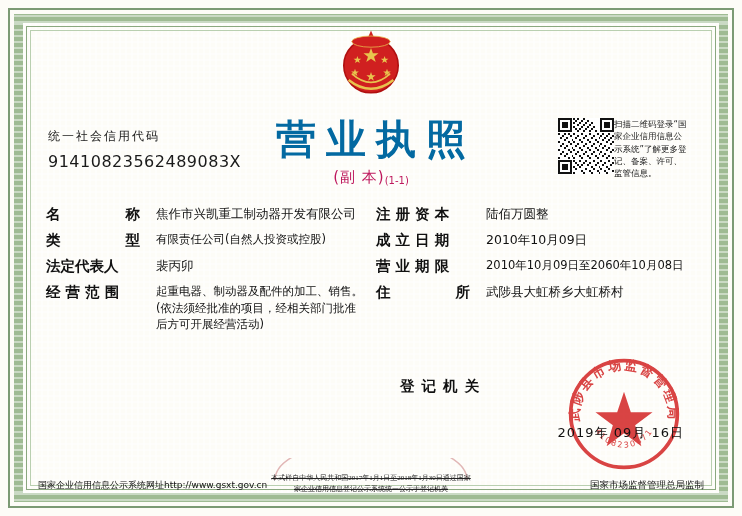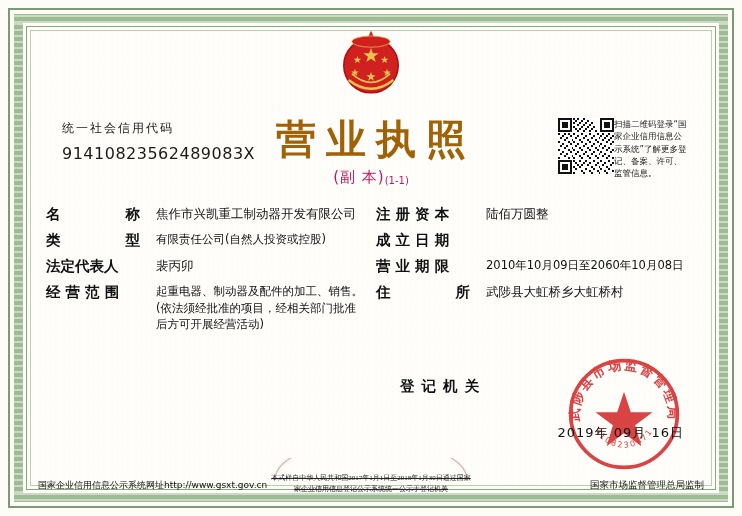--- a/index.html
+++ b/index.html
@@ -72,44 +72,43 @@
   
   .title {
     position: absolute;
     top: 112px;
     left: 0; right: 0;
     text-align: center;
     font-family: "DejaVu Serif", "Liberation Serif", serif;
     font-size: 40px;
     font-weight: bold;
     letter-spacing: 10px;
-    color: #a16207;
+    color: #0369a1;
     text-indent: 10px;
   }
   .subtitle {
     position: absolute;
     top: 168px;
     left: 0; right: 0;
     text-align: center;
     font-size: 15px;
     color: #be185d;
   }
   .subtitle .paren { letter-spacing: 1px; }
   .subtitle .idx {
     font-size: 10px;
     vertical-align: -2px;
   }
 
   
   .code-block {
     position: absolute;
     left: 48px;
-    top: 120px;
+    top: 128px;
     width: 190px;
-    margin-left: 14px;
   }
   .code-label {
     font-size: 12px;
     color: #1a1a1a;
     letter-spacing: 2px;
   }
   .code-value {
     margin-top: 7px;
     font-size: 16px;
     color: #1a1a1a;
@@ -469,20 +468,21 @@
       </div>
     </div>
 
     <div class="row">
       <div class="col-left">
         <div class="lbl w4 sp2">类　　型</div>
         <div class="val small">有限责任公司(自然人投资或控股)</div>
       </div>
       <div class="col-right">
         <div class="lbl w4">成 立 日 期</div>
+        <div class="val">2010年10月09日</div>
       </div>
     </div>
 
     <div class="row">
       <div class="col-left">
         <div class="lbl w4">法定代表人</div>
         <div class="val">裴丙卯</div>
       </div>
       <div class="col-right">
         <div class="lbl w4">营 业 期 限</div>

